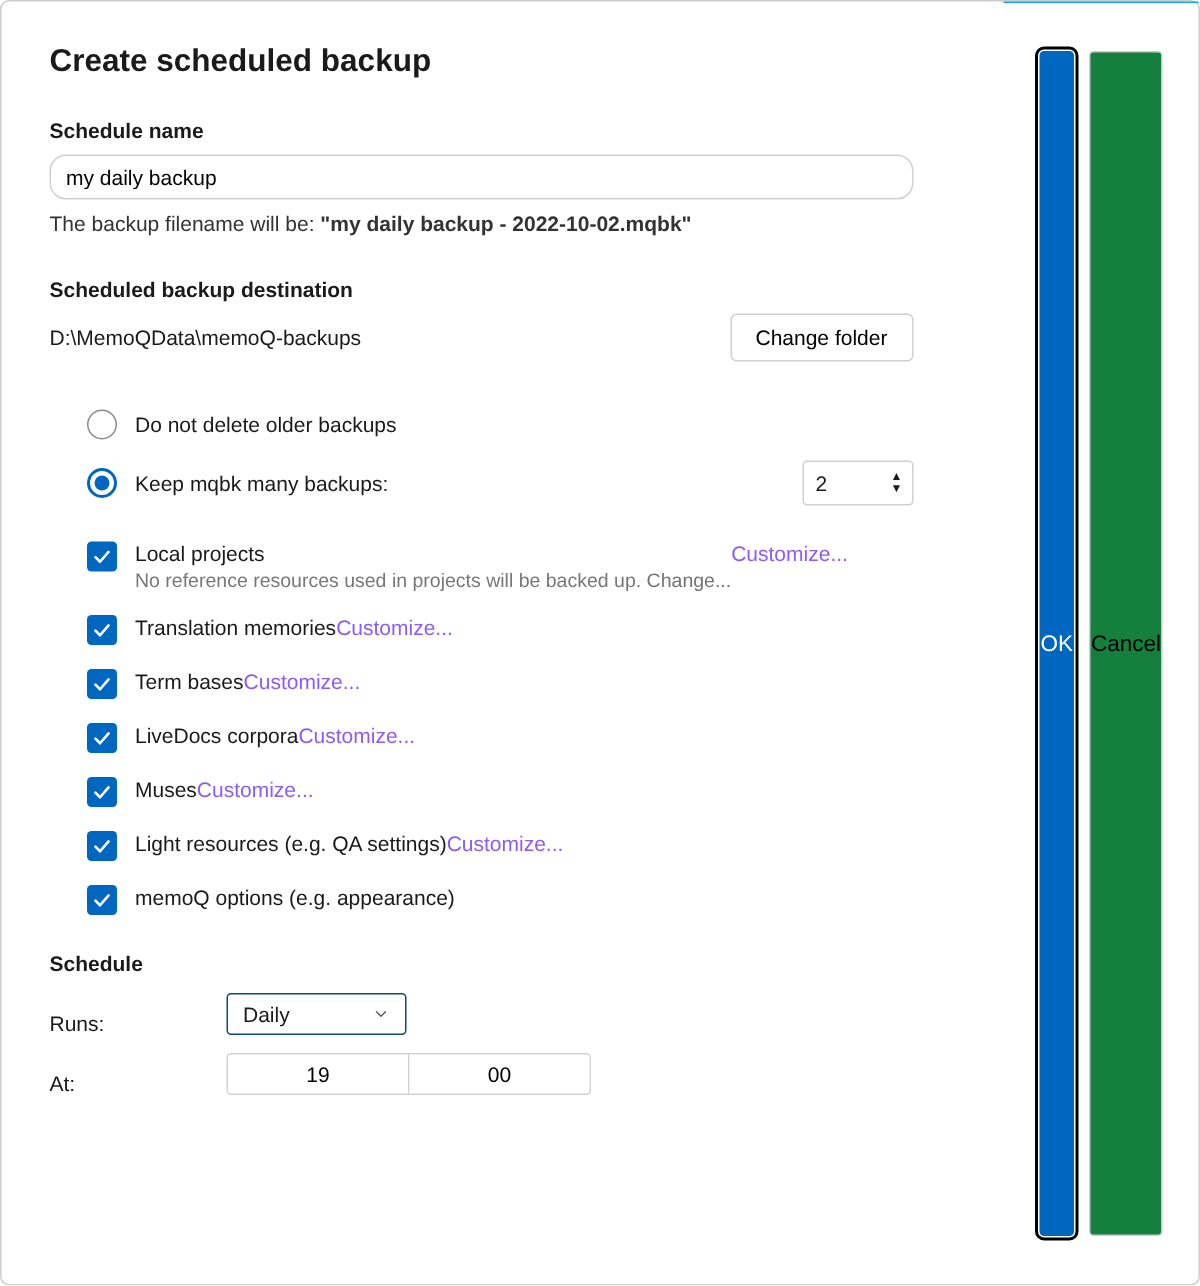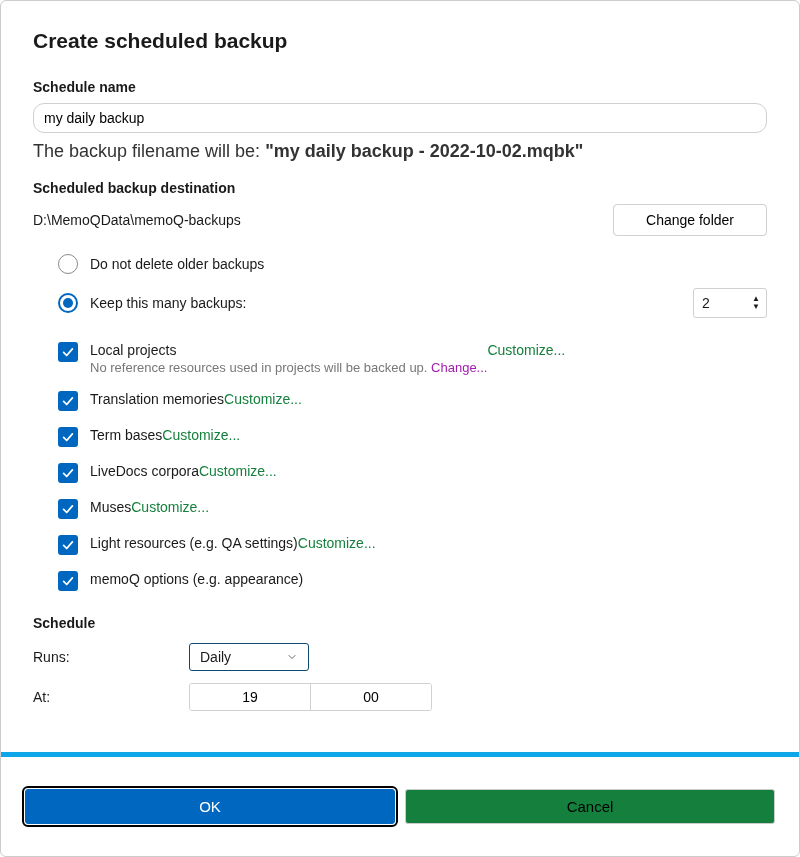--- a/index.html
+++ b/index.html
@@ -11,21 +11,21 @@
       width: 800px;
       height: 857px;
       overflow: hidden;
     }
     .dialog {
       width: 800px;
       height: 857px;
       border: 1px solid #ccc;
       border-radius: 6px;
       display: flex;
-      flex-direction: column;
+      flex-direction: row;
       background: #fff;
     }
     .content {
       flex: 1;
       padding: 28px 32px 20px 32px;
       overflow-y: auto;
     }
     .title {
       font-size: 21px;
       font-weight: 600;
@@ -40,41 +40,41 @@
       width: 100%;
       padding: 6px 10px;
       border: 1px solid #d0d0d0;
       border-radius: 11px;
       font-size: 14px;
       font-family: inherit;
       outline: none;
       margin-bottom: 8px;
     }
     .filename-hint {
-      font-size: 18px;
+      font-size: 14px;
       color: #333;
-      margin-bottom: 18px;
+      margin-bottom: 28px;
     }
     .filename-hint .fname {
       font-weight: 600;
     }
     .dest-row {
       display: flex;
       justify-content: space-between;
       align-items: center;
-      margin-bottom: 18px;
+      margin-bottom: 32px;
     }
     .dest-path {
       font-size: 14px;
     }
     .btn-secondary {
       background: #fff;
       border: 1px solid #d0d0d0;
       border-radius: 4px;
-      padding: 7px 32px;
+      padding: 7px 16px;
       font-size: 14px;
       font-family: inherit;
       cursor: pointer;
     }
     .radio-row, .check-row {
       display: flex;
       align-items: center;
       margin-bottom: 14px;
       padding-left: 25px;
     }
@@ -160,37 +160,36 @@
       display: flex;
       align-items: flex-start;
     }
     .check-text { font-size: 14px; }
     .check-sub {
       font-size: 13px;
       color: #777;
       margin-top: 2px;
     }
     .link {
-      color: #a21caf;
+      color: #737373;
       cursor: pointer;
     }
     .customize {
-      color: #15803d;
+      color: #8b5cf6;
       font-size: 14px;
       cursor: pointer;
       white-space: nowrap;
     }
     .schedule-section {
       margin-top: 24px;
     }
     .sched-row {
       display: flex;
-      align-items: center;
+      align-items: flex-end;
       margin-bottom: 12px;
-      gap: 38px;
     }
     .sched-label {
       width: 118px;
       font-size: 14px;
     }
     .select-box {
       display: flex;
       align-items: center;
       justify-content: space-between;
       border: 1px solid #0c4a6e;
@@ -217,24 +216,25 @@
       border: none;
       font-size: 14px;
       font-family: inherit;
       outline: none;
     }
     .time-sep {
       width: 1px;
       background: #d0d0d0;
     }
     .footer {
-      border-top: 5px solid #0ea5e9;
+      border-top: 1px solid #0ea5e9;
       padding: 32px 24px;
       display: flex;
       gap: 10px;
+      margin-left: 28px;
     }
     .footer-btn {
       flex: 1;
       padding: 8px 0;
       font-size: 15px;
       font-family: inherit;
       border-radius: 3px;
       border: 1px solid #ccc;
       background: #15803d;
       cursor: pointer;
@@ -271,21 +271,21 @@
     <div class="radio-row">
       <span class="radio-outer"></span>
       <span class="radio-label">Do not delete older backups</span>
     </div>
 
     <div class="radio-row with-spinner">
       <div class="radio-left">
         <span class="radio-outer selected">
           <span class="radio-inner"></span>
         </span>
-        <span class="radio-label">Keep this many backups:</span>
+        <span class="radio-label">Keep mqbk many backups:</span>
       </div>
       <div class="spinner">
         <span class="spinner-value">2</span>
         <span class="spinner-btns">
           <span class="spinner-btn">▲</span>
           <span class="spinner-btn">▼</span>
         </span>
       </div>
     </div>
 

